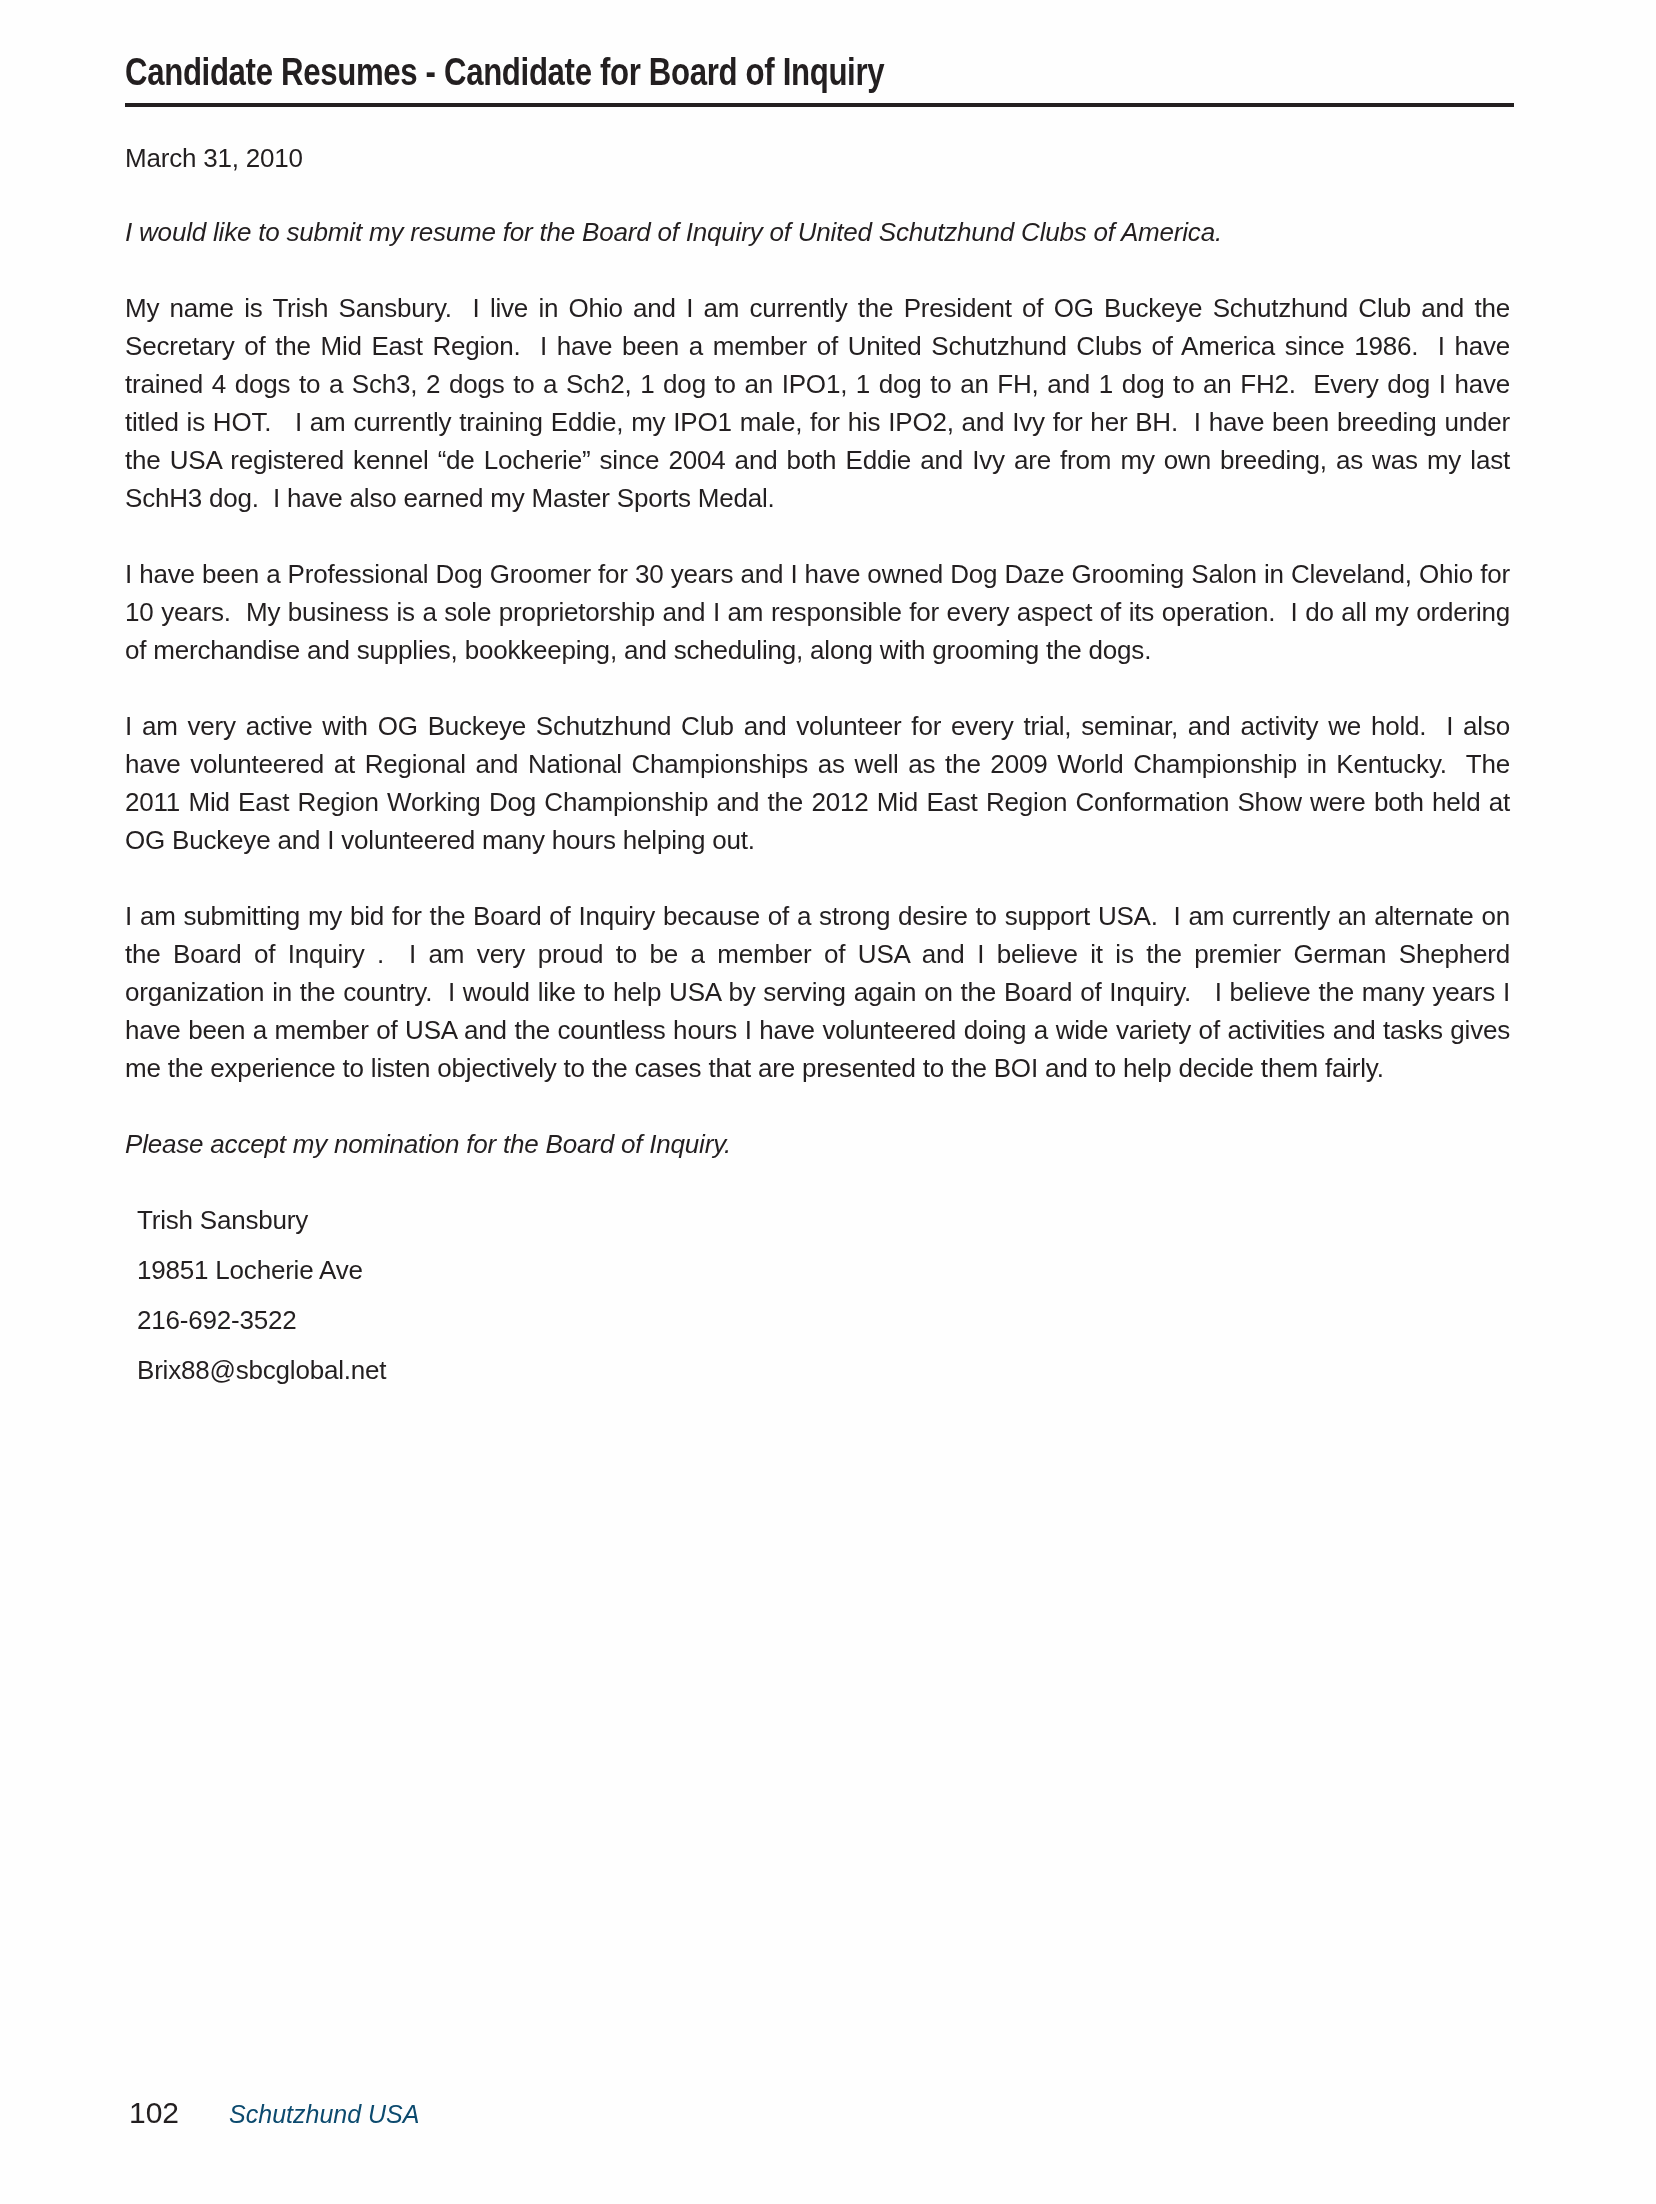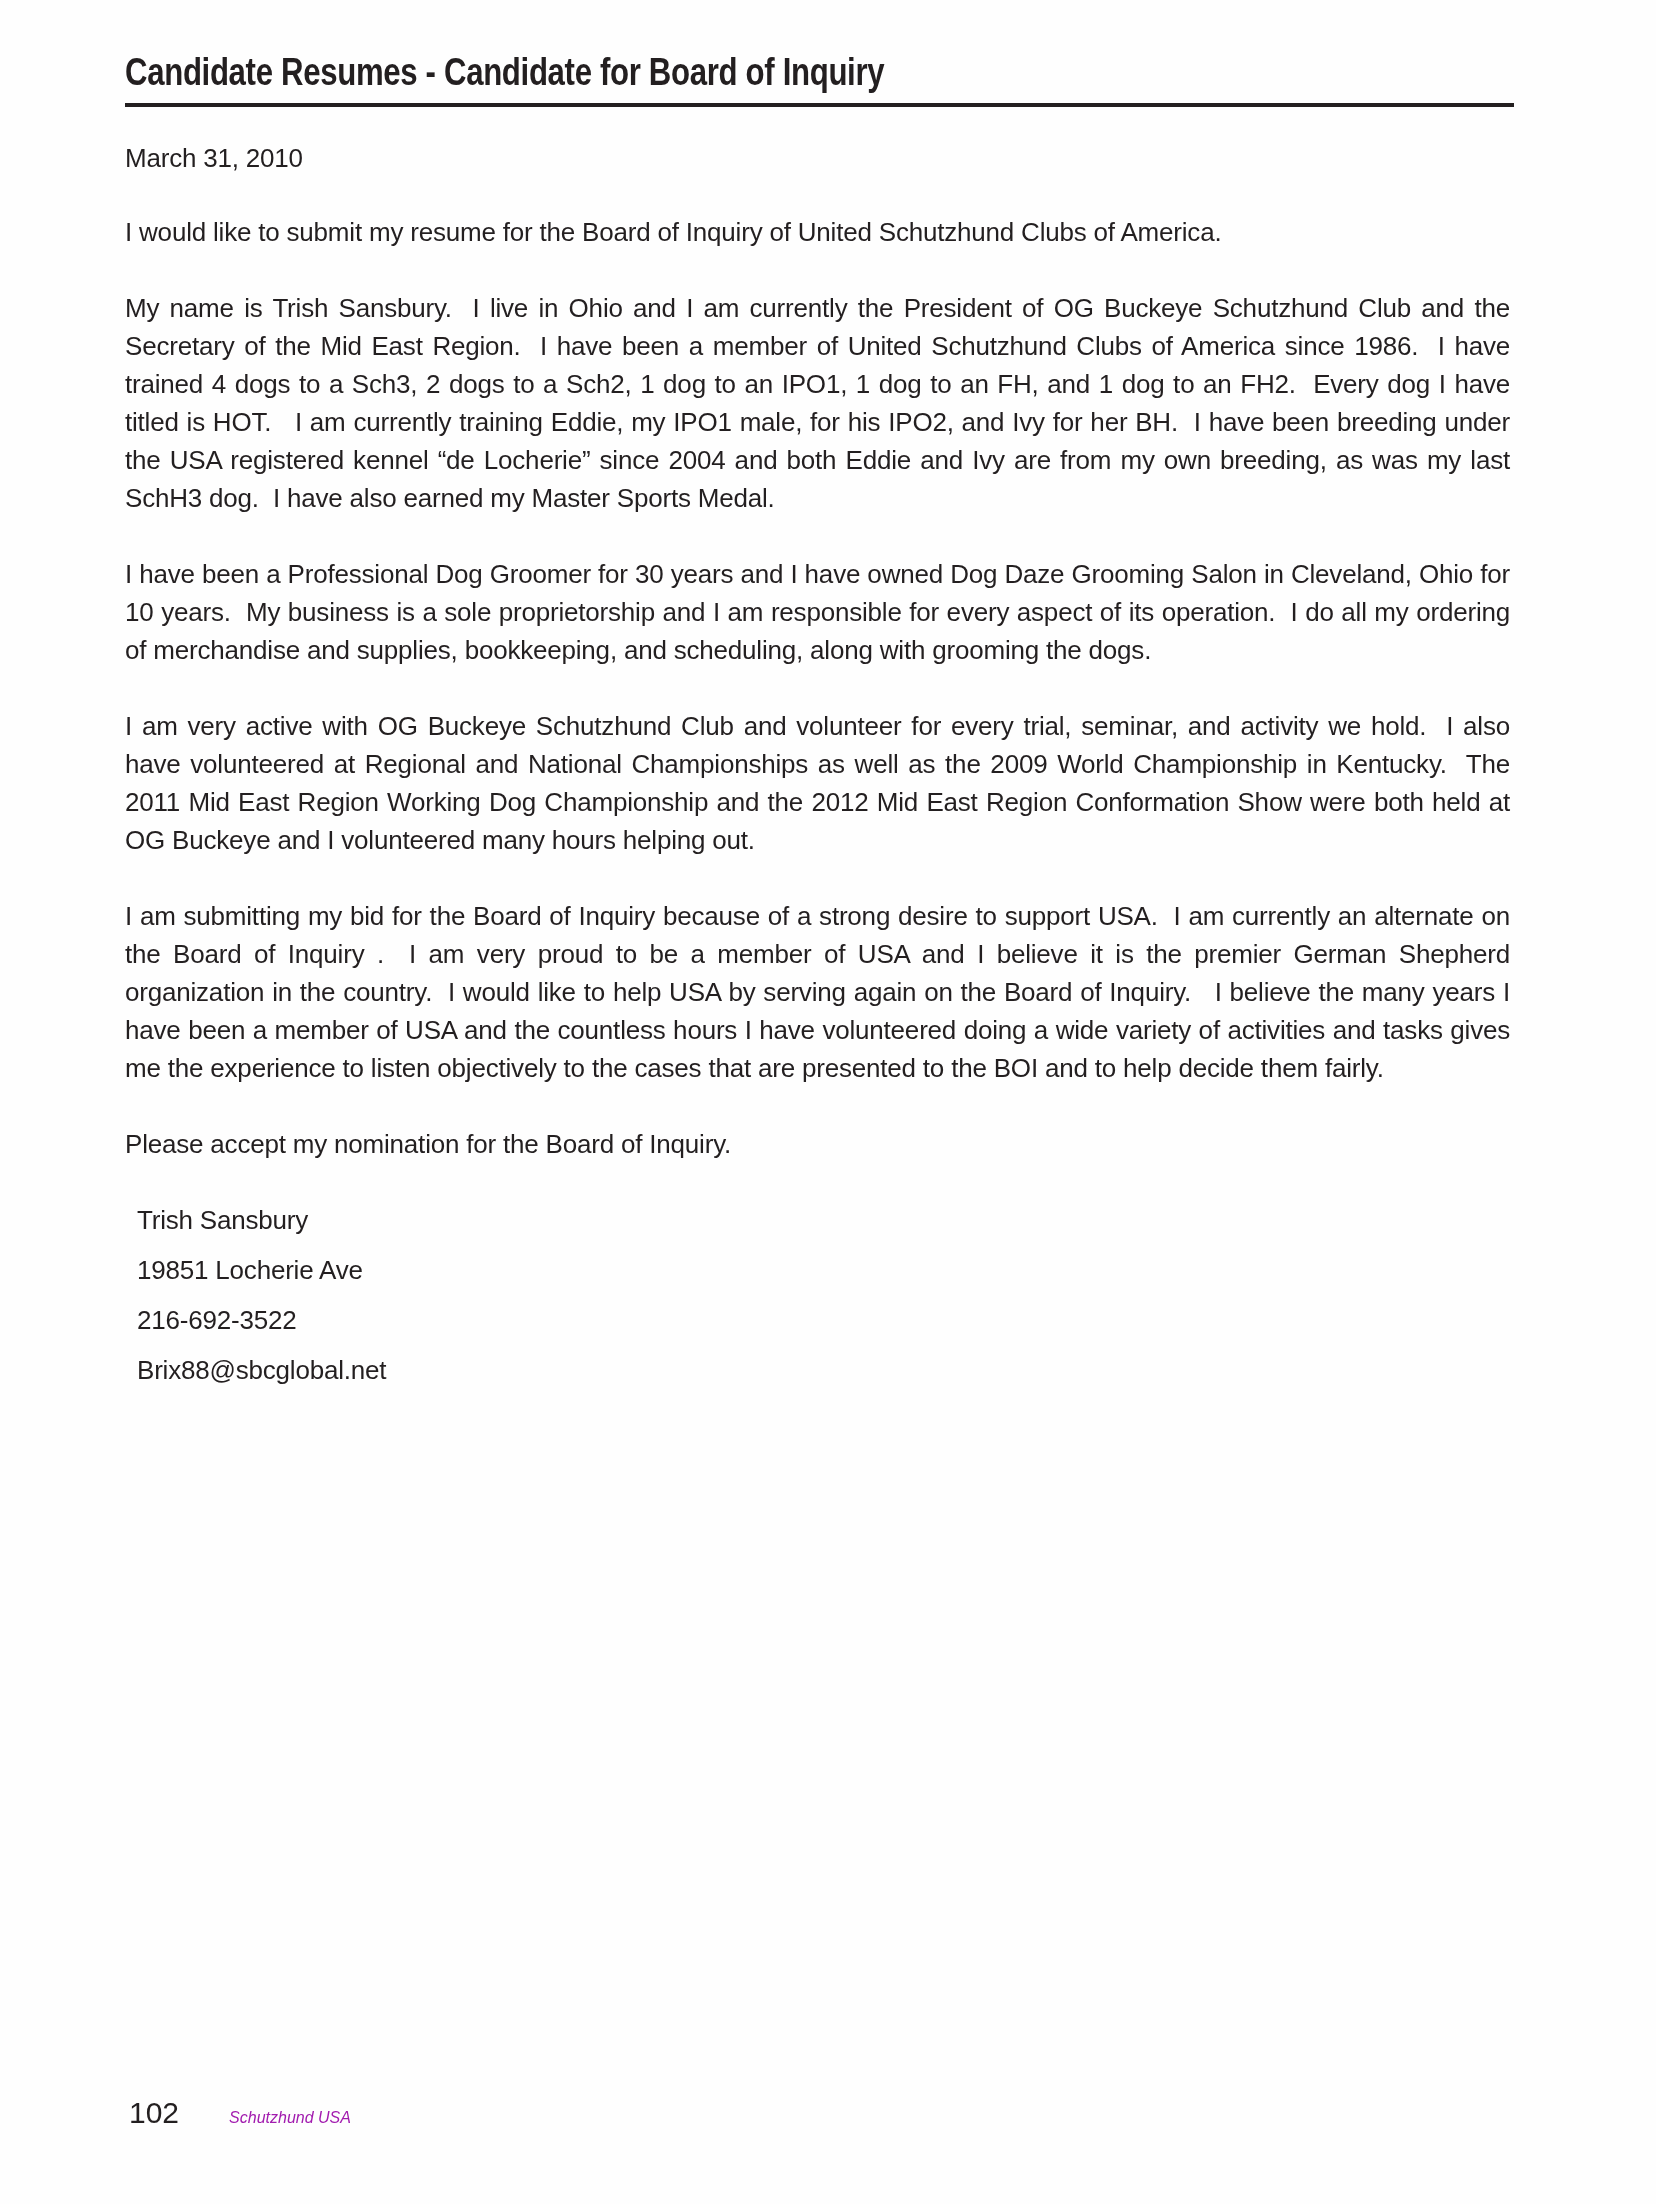--- a/index.html
+++ b/index.html
@@ -45,42 +45,43 @@
     margin: 0 4px 38px 0;
     text-align: justify;
     white-space: pre-wrap;
   }
   .letter p.date-line {
     margin-bottom: 36px;
     text-align: left;
   }
   .letter p.single-line {
     text-align: left;
+    font-style: italic;
   }
   .signature-block p {
     margin: 12px;
     text-align: left;
   }
   .page-footer {
     position: absolute;
     left: 129px;
     top: 2096px;
     display: flex;
     align-items: baseline;
   }
   .page-footer .page-num {
     font-size: 30px;
     font-weight: 400;
     color: #231f20;
   }
   .page-footer .publication {
     margin-left: 50px;
-    font-size: 16px;
+    font-size: 25px;
     font-style: italic;
-    color: #a21caf;
+    color: #0c4a6e;
     letter-spacing: 0px;
   }
 </style>
 </head>
 <body>
 
 <div class="page">
 
   <header class="page-header">
     <h1>Candidate Resumes - Candidate for Board of Inquiry</h1>

